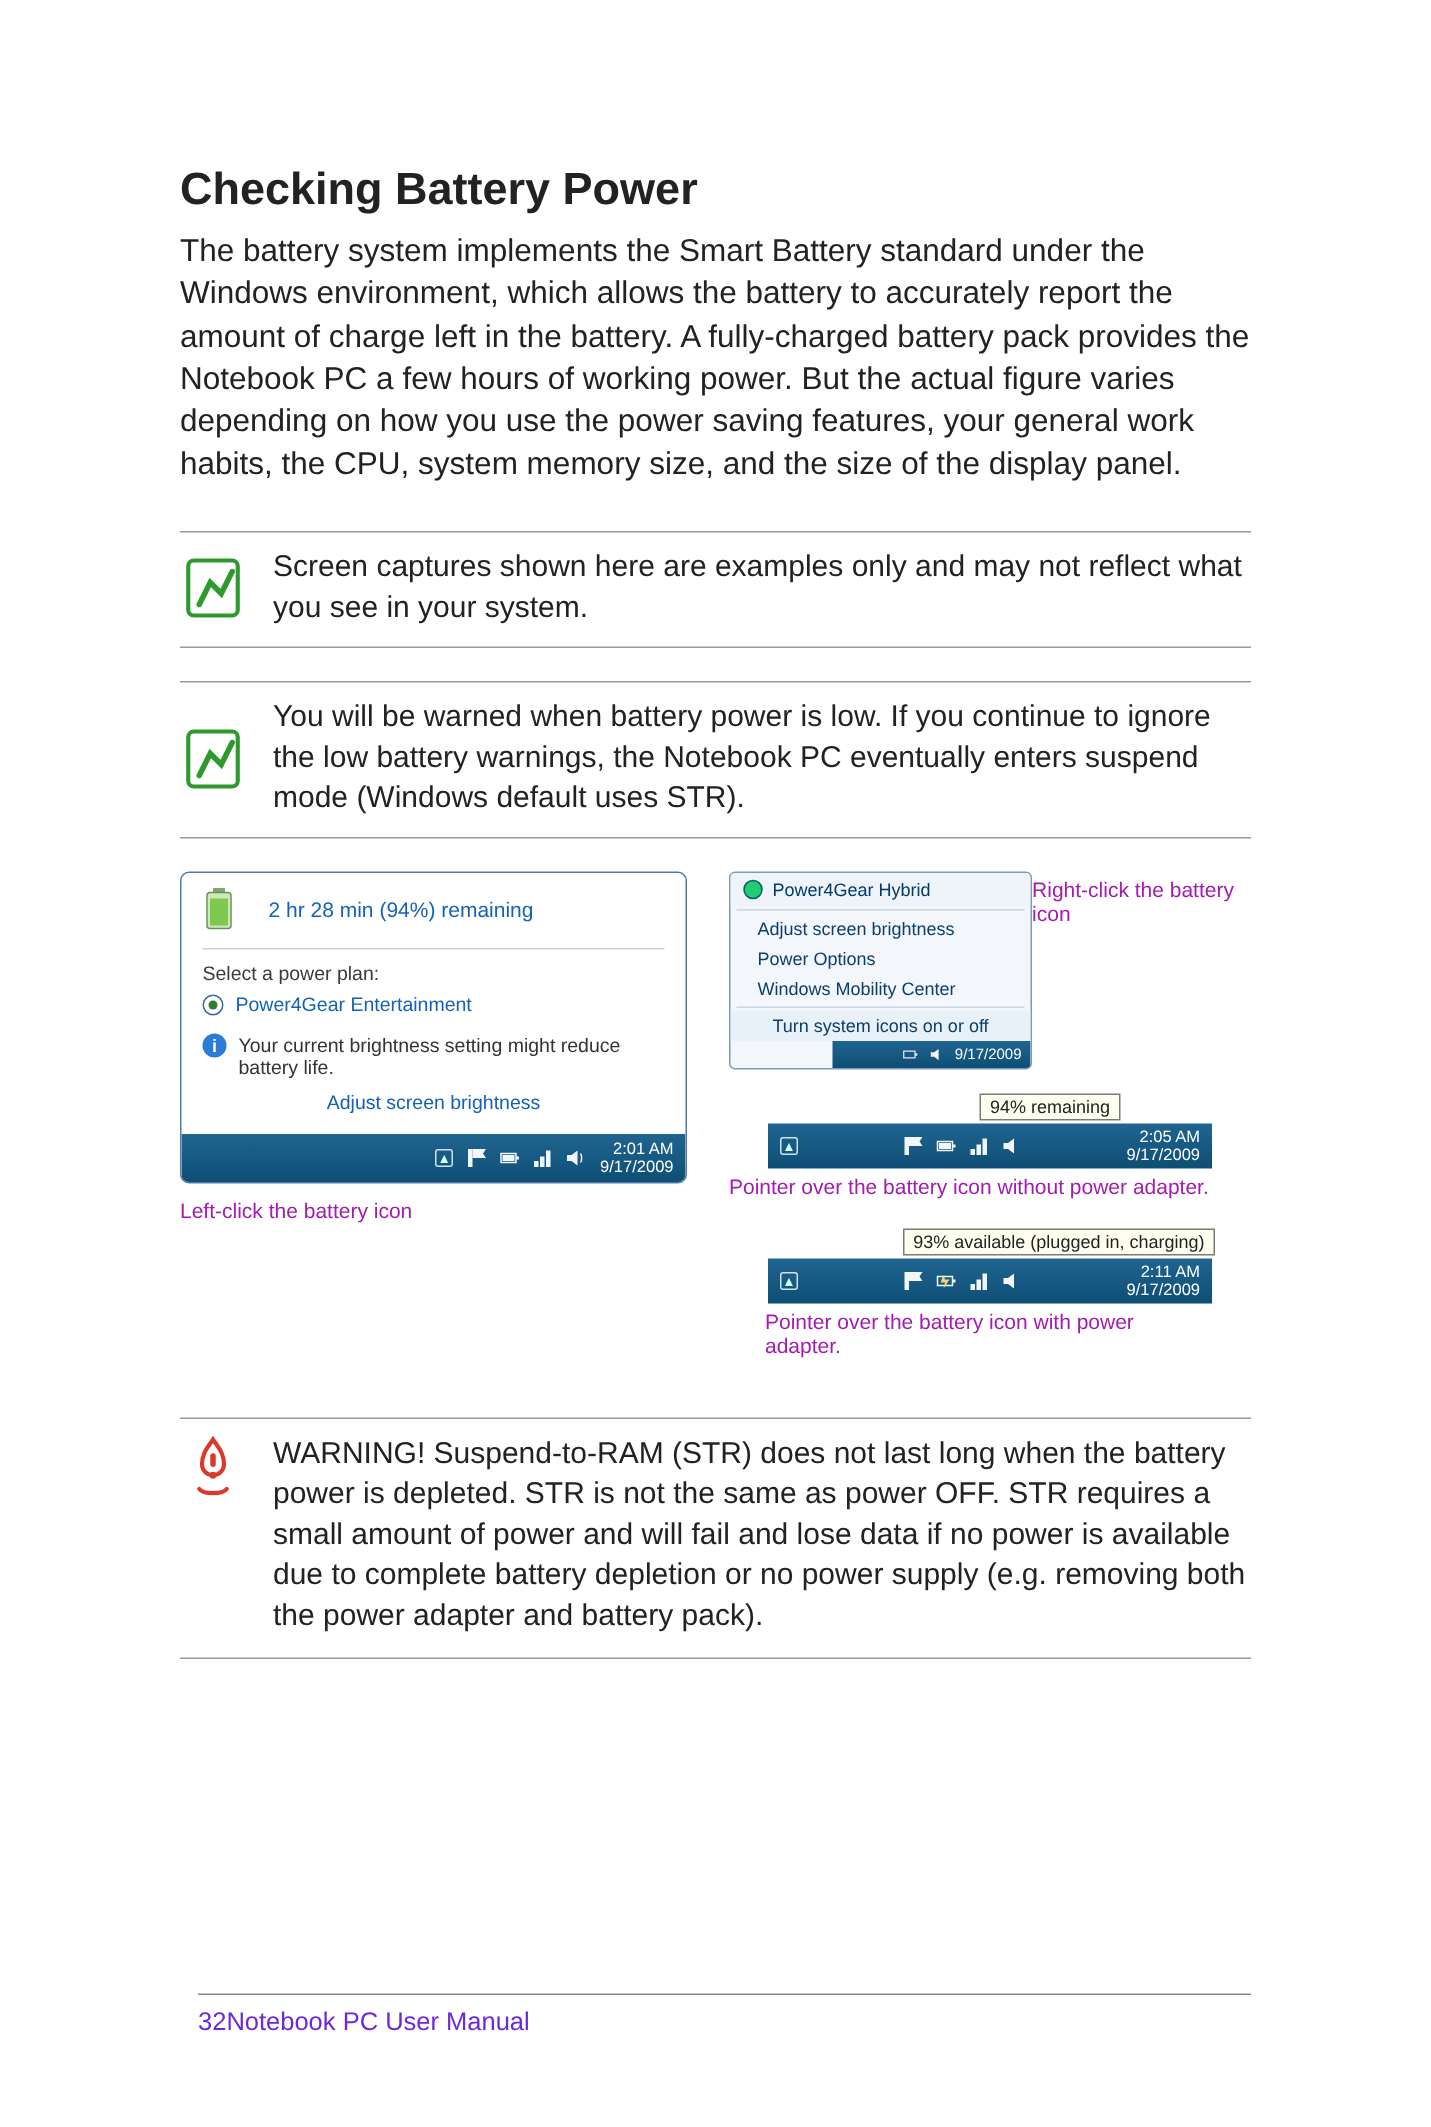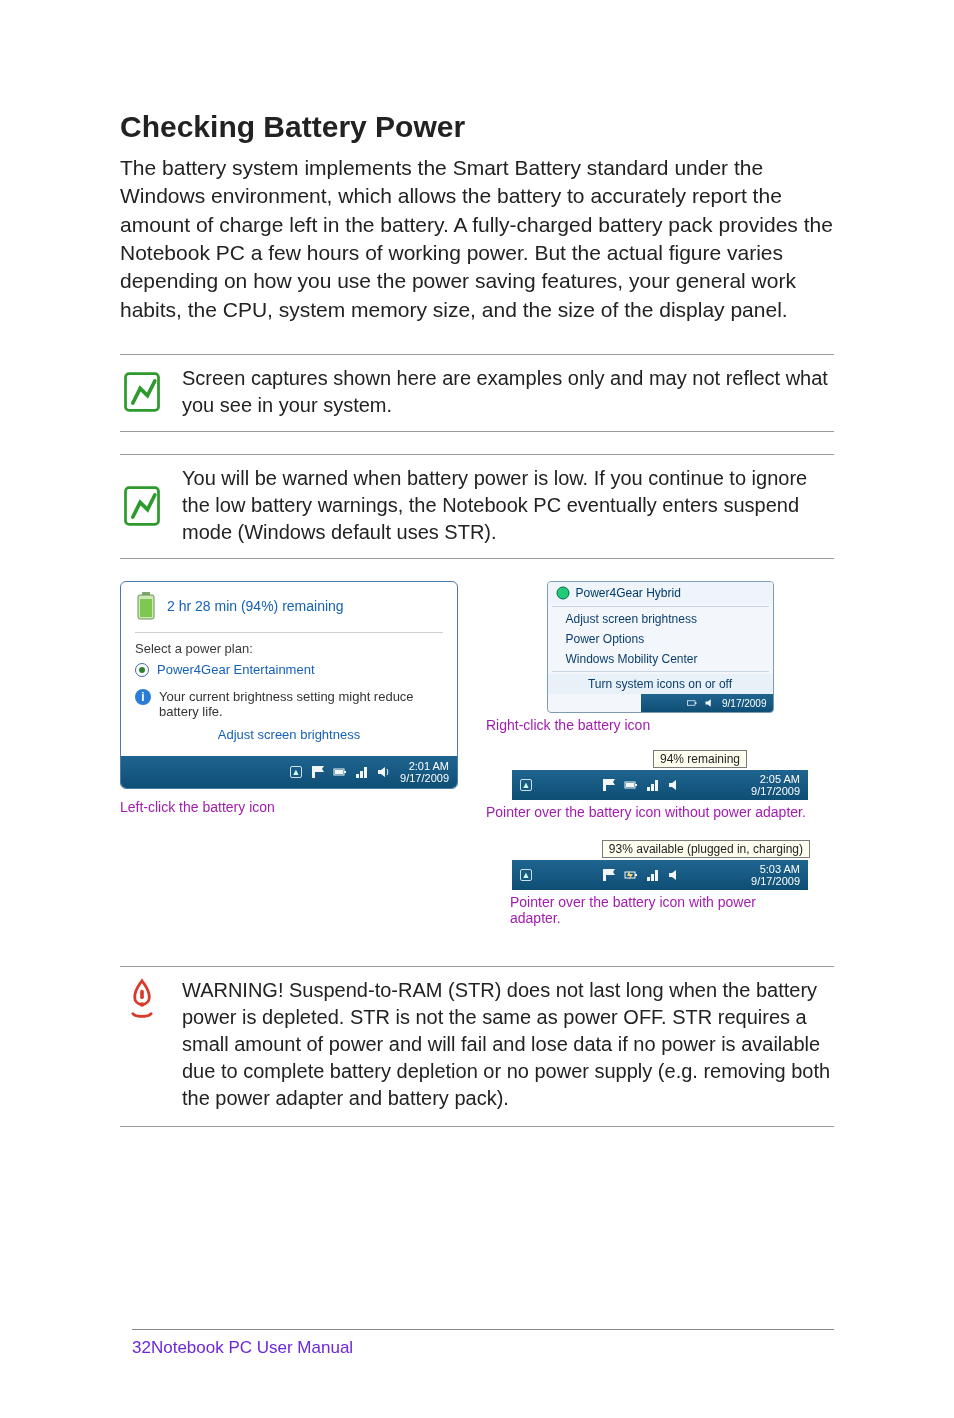--- a/index.html
+++ b/index.html
@@ -6,21 +6,21 @@
   .page{width:954px;height:1418px;position:relative;box-sizing:border-box;padding:110px 120px 0 120px;}
   h1{font-size:30px;font-weight:700;margin:0 0 10px 0;}
   .body-text{font-size:21px;line-height:1.35;margin:0 0 30px 0;}
   .note-box{border-top:1px solid #999;border-bottom:1px solid #999;display:flex;gap:18px;padding:10px 0 12px 0;margin-bottom:22px;align-items:center;}
   .note-icon{flex:0 0 44px;height:44px;}
   .note-icon svg{width:44px;height:44px;}
   .note-text{font-size:20px;line-height:1.35;}
   .figures{display:flex;gap:28px;margin-top:8px;}
   .fig-col{display:flex;flex-direction:column;gap:10px;}
   .panel{border:1px solid #4b7aab;border-radius:6px;background:#fff;font-size:13px;color:#1a1a1a;overflow:hidden;width:336px;}
-  .panel .balloon-row{display:flex;align-items:center;gap:10px;padding:10px 14px 6px 14px;}
+  .panel .balloon-row{display:flex;align-items:center;gap:22px;padding:10px 14px 6px 14px;}
   .panel .balloon-row .bat-big{width:22px;height:28px;}
   .panel .balloon-text{color:#1560b8;font-size:14px;}
   .sep{height:1px;background:#d0d0d0;margin:6px 14px;}
   .plan-title{padding:2px 14px 4px 14px;color:#3a3a3a;font-size:13px;}
   .radio-row{display:flex;align-items:center;gap:8px;padding:2px 14px;color:#1560b8;font-size:13px;}
   .radio{width:12px;height:12px;border:1px solid #3a6aa0;border-radius:50%;display:inline-flex;align-items:center;justify-content:center;}
   .radio.checked::after{content:"";width:6px;height:6px;border-radius:50%;background:#2f7f2f;}
   .info-row{display:flex;gap:8px;padding:10px 14px 2px 14px;color:#333;font-size:13px;align-items:flex-start;}
   .info-i{width:16px;height:16px;border-radius:50%;background:#2a7cd6;color:#fff;font-weight:700;font-size:12px;display:flex;align-items:center;justify-content:center;flex:0 0 16px;}
   .links{padding:4px 14px 12px 14px;text-align:center;}
@@ -40,21 +40,21 @@
   .tray-wide{background:linear-gradient(#1f6590,#0e4e75);color:#fff;display:flex;align-items:center;justify-content:space-between;padding:3px 8px;font-size:11px;width:280px;margin:0 auto;}
   .tray-wide .icons{display:flex;gap:6px;align-items:center;}
   .tray-wide .clock{text-align:right;line-height:1.1;font-size:11px;}
   .tip-wrap{display:flex;flex-direction:column;align-items:center;}
   .tip-wrap.plugged .tooltip{margin-left:auto;margin-right:0;align-self:flex-end;}
   .warn-box{border-top:1px solid #999;border-bottom:1px solid #999;display:flex;gap:18px;padding:10px 0 14px 0;margin-top:40px;align-items:flex-start;}
   .warn-icon{flex:0 0 44px;height:44px;}
   .warn-text{font-size:20px;line-height:1.35;}
   .footer{position:absolute;bottom:60px;left:132px;right:120px;border-top:1px solid #888;padding-top:8px;display:flex;justify-content:flex-start;font-size:17px;color:#6d28d9;}
   .col-right{width:360px;}
-  .col-right .center{display:flex;flex-direction:column;align-items:center;}
+  .col-right .center{display:flex;flex-direction:row;align-items:center;}
   .arrow{width:10px;height:10px;border:1px solid #cfe0ef;border-radius:2px;display:flex;align-items:center;justify-content:center;color:#cfe;font-size:9px;}
 </style>
 </head>
 <body>
 
 <div class="page">
 
   <h1>Checking Battery Power</h1>
 
   <p class="body-text">The battery system implements the Smart Battery standard under the Windows environment, which allows the battery to accurately report the amount of charge left in the battery. A fully-charged battery pack provides the Notebook PC a few hours of working power. But the actual figure varies depending on how you use the power saving features, your general work habits, the CPU, system memory size, and the size of the display panel.</p>
@@ -209,21 +209,21 @@
                 <path d="M6 4l-2 5h3l-1 4 4-6H7z" fill="#ffe070"></path>
               </svg>
             <svg class="tic" viewBox="0 0 16 16">
                 <path d="M2 14h3v-4H2zM6 14h3V7H6zM10 14h3V3h-3z" fill="#fff"></path>
               </svg>
             <svg class="tic" viewBox="0 0 16 16">
                 <path d="M2 6h3l4-3v10l-4-3H2z" fill="#fff"></path>
               </svg>
           </span>
           <span class="clock">
-            <div>5:03 AM</div>
+            <div>2:11 AM</div>
             <div>9/17/2009</div>
           </span>
         </div>
         <div class="caption" style="align-self:flex-start;margin-top:4px">Pointer over the battery icon with power adapter.</div>
       </div>
 
     </div>
   </div>
 
   <div class="warn-box">

